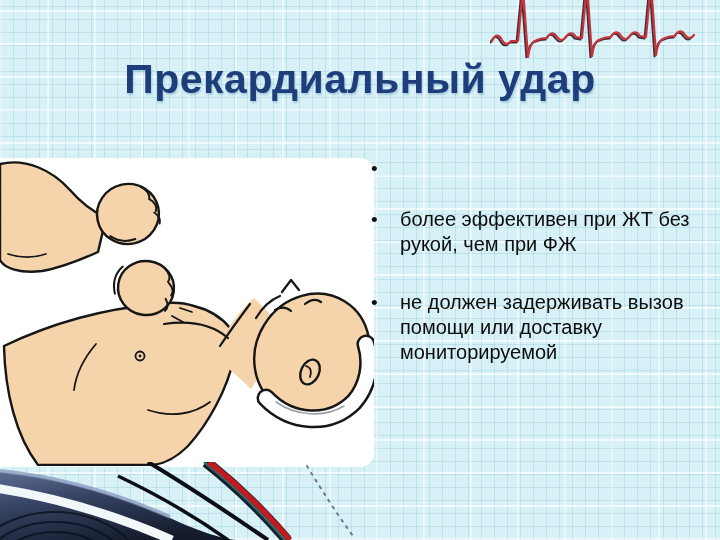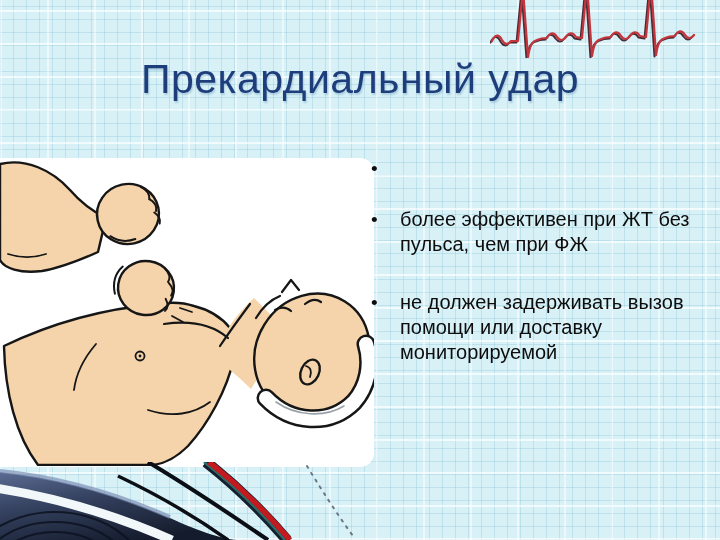--- a/index.html
+++ b/index.html
@@ -14,21 +14,21 @@
     position:relative;width:720px;height:540px;overflow:hidden;
     background-color:var(--background);
     background-image:
       repeating-linear-gradient(0deg, rgba(255,255,255,.65) 0 2px, transparent 2px 33px),
       repeating-linear-gradient(90deg, rgba(255,255,255,.5) 0 2px, transparent 2px 47px),
       repeating-linear-gradient(90deg, rgba(125,190,210,.30) 0 1px, transparent 1px 13px),
       repeating-linear-gradient(0deg, rgba(125,190,210,.30) 0 1px, transparent 1px 13px);
   }
   .title{
     position:absolute;top:56px;left:0;right:0;text-align:center;
-    font-size:41px;font-weight:normal;letter-spacing:.5px;color:var(--title_text);
+    font-size:41px;font-weight:bold;letter-spacing:.5px;color:var(--title_text);
     text-shadow:1px 2px 2px rgba(110,160,190,.45);
   }
   .ecg{position:absolute;top:0;right:0;width:230px;height:58px;overflow:hidden;}
   .panel{
     position:absolute;left:-8px;top:158px;width:382px;height:309px;
     background:var(--panel);border-radius:0 14px 14px 0;
   }
   .panel svg{position:absolute;left:8px;top:0;width:374px;height:308px;}
   ul.bullets{
     position:absolute;left:366px;top:156px;width:326px;list-style:none;
@@ -112,21 +112,21 @@
       </g>
     </svg>
   </div>
 
   <ul class="bullets">
     <li>
       <span class="dot">•</span>
     </li>
     <li>
       <span class="dot">•</span>
-      <span>более эффективен при ЖТ без пульса, чем при ФЖ</span>
+      <span>более эффективен при ЖТ без рукой, чем при ФЖ</span>
     </li>
     <li>
       <span class="dot">•</span>
       <span>не должен задерживать вызов помощи или доставку мониторируемой</span>
     </li>
   </ul>
 
   <svg class="wheel" viewBox="0 0 400 78" preserveAspectRatio="none">
     <defs>
       <linearGradient id="navy" x1="0" y1="0" x2="0.6" y2="1">

